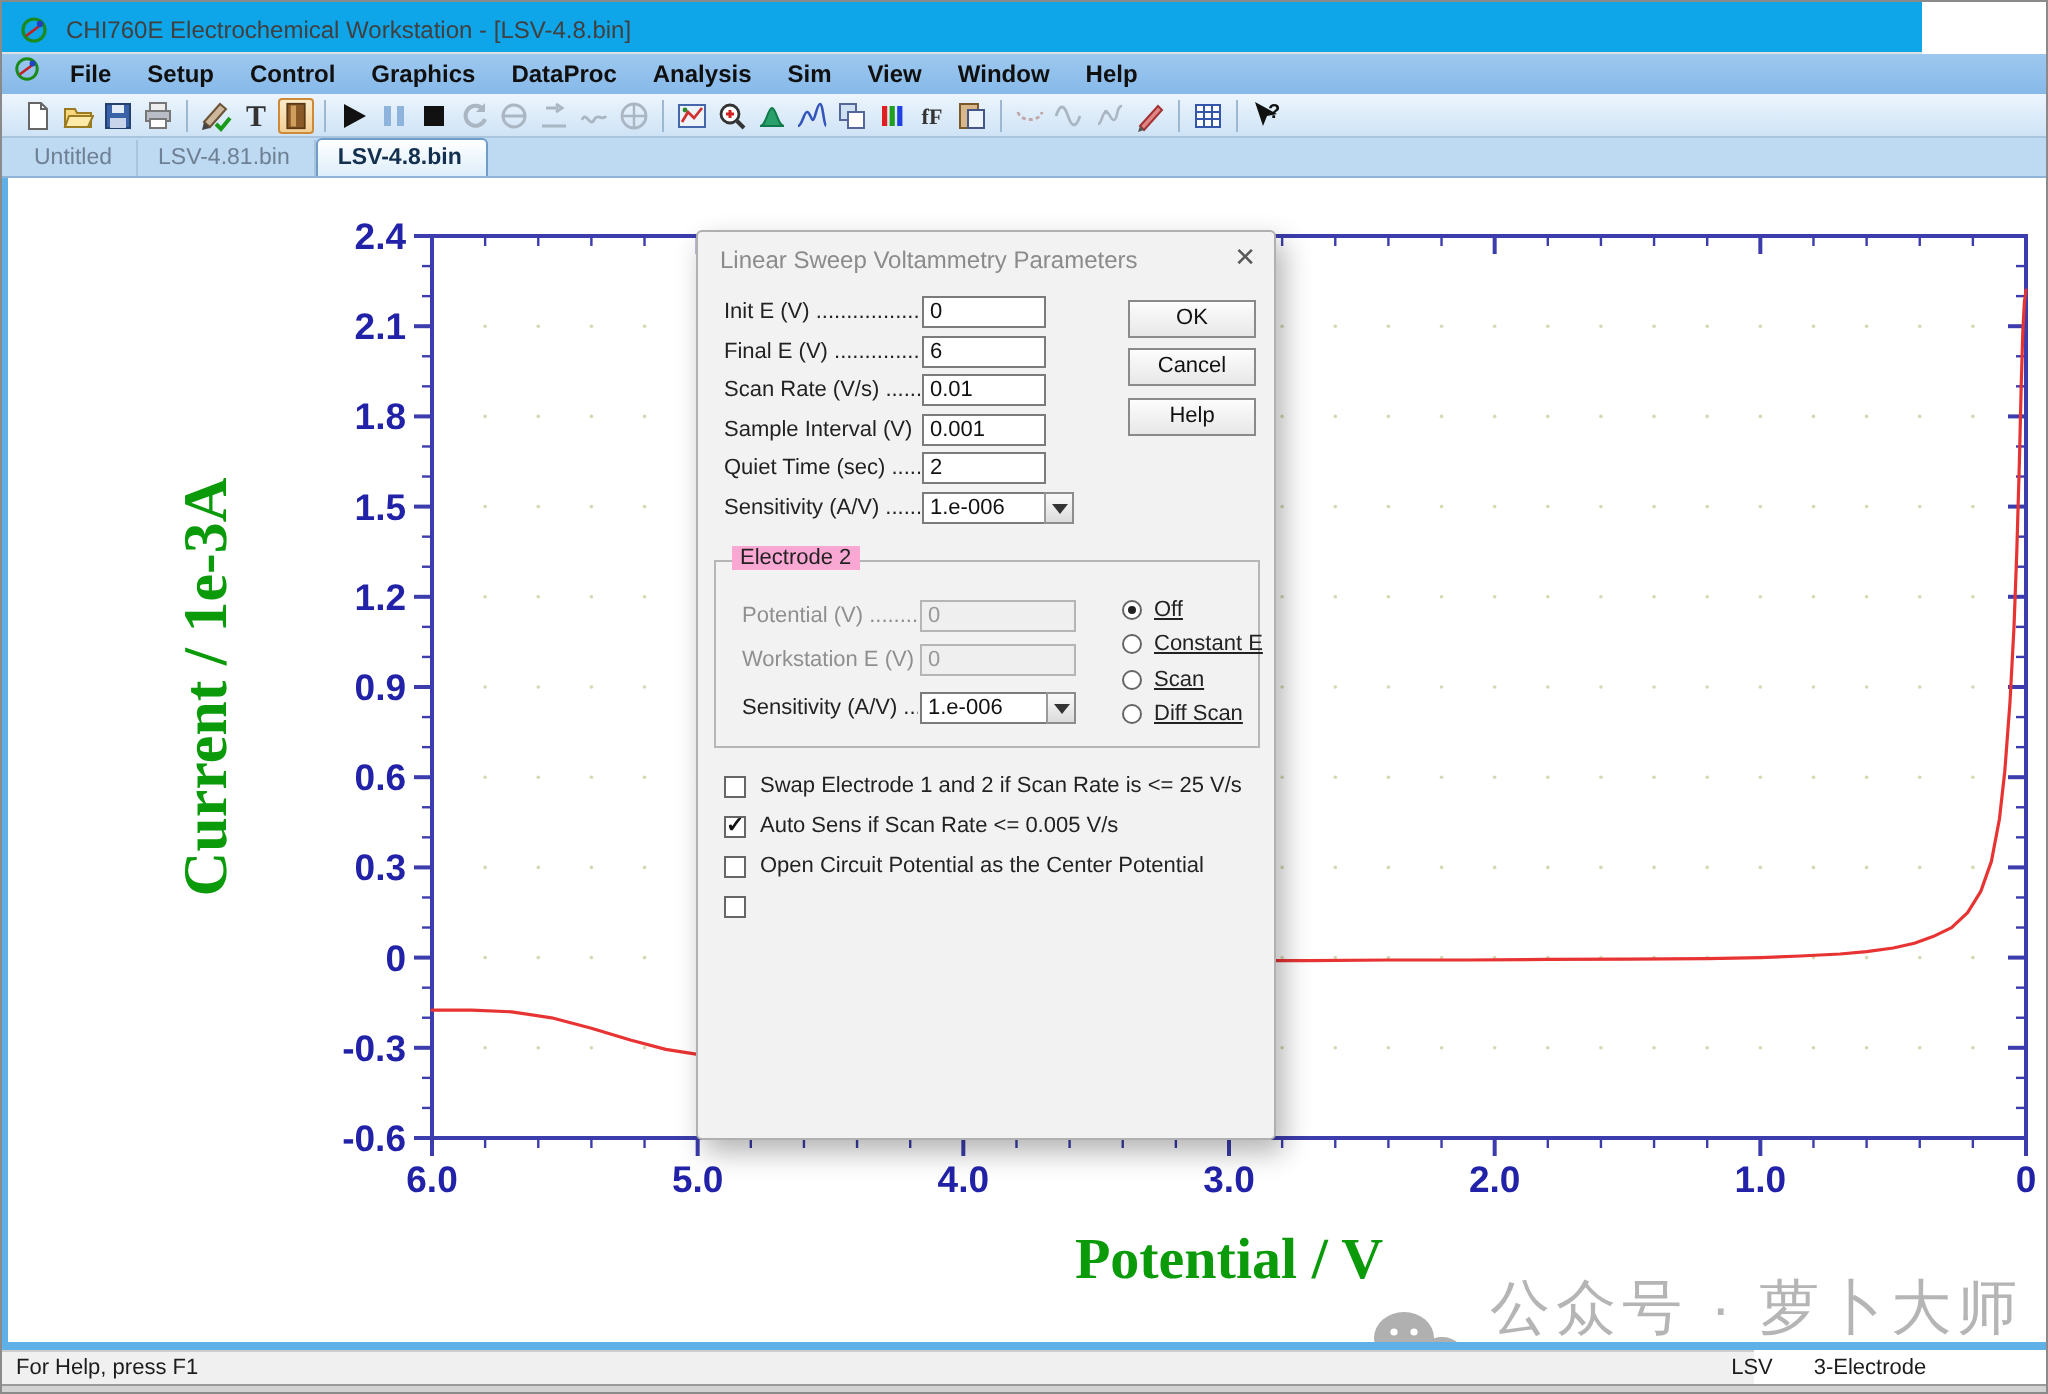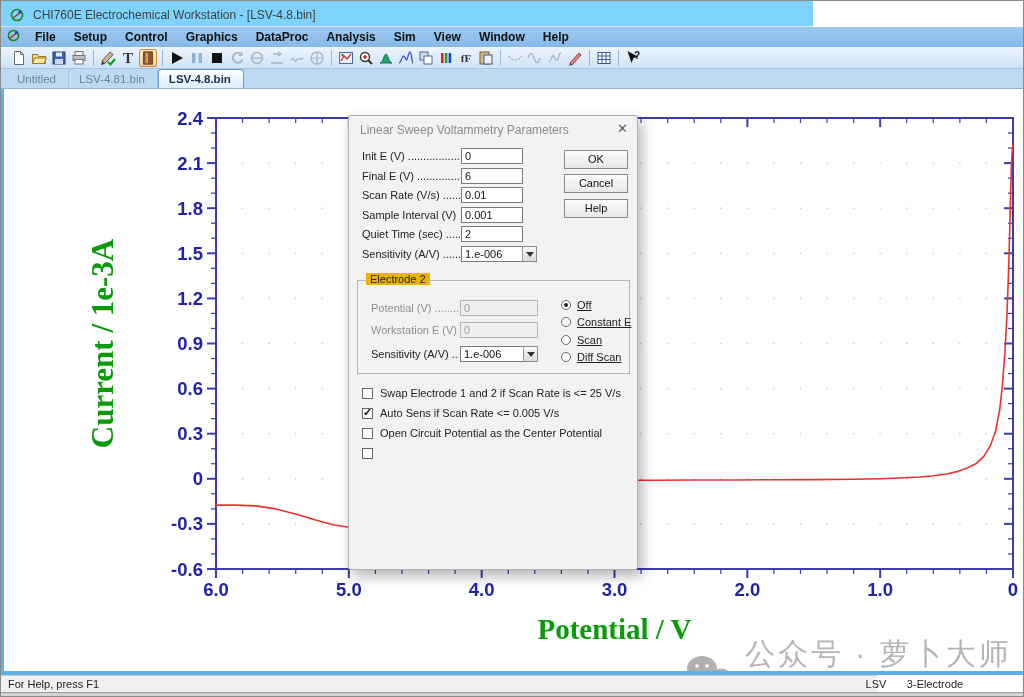--- a/index.html
+++ b/index.html
@@ -1,21 +1,21 @@
 <!DOCTYPE html>
 <html><head>
 <meta charset="utf-8">
 <style>
   * { box-sizing: border-box; margin:0; padding:0; }
   html,body { background:#888; }
   body { font-family:"Liberation Sans", sans-serif; }
   #win { position:relative; width:1024px; height:697px; background:#fff; overflow:hidden; border:1px solid #8a8a8a; }
 
   
-  #titlebar { position:absolute; left:0; top:0; width:812px; height:26px; background:#7dd3fc; border-bottom:1px solid #e0e0e0;padding-left:24px; }
+  #titlebar { position:absolute; left:0; top:0; width:960px; height:26px; background:#0ea5e9; border-bottom:1px solid #e0e0e0;padding-left:24px; }
   #titlebar .appicon { position:absolute; left:9px; top:7px; }
   #titlebar .title { position:absolute; left:32px; top:7px; font-size:12px; color:#404040; }
 
   
   #menubar { position:absolute; left:0; top:26px; width:1024px; height:20px; background:linear-gradient(#9dc8ef,#86b9e9); display:flex; align-items:center;text-align:right; }
   #menubar .docicon { margin:0 6px 0 6px; }
   .menu-item { font-size:12px; font-weight:bold; color:#101010; padding:2px 9px; cursor:default; }
 
   
   #toolbar { position:absolute; left:0; top:46px; width:1024px; height:22px; background:linear-gradient(#ecf5fd,#cfe3f6); border-bottom:1px solid #a9c4de; display:flex; align-items:center; padding-left:8px; }
@@ -50,21 +50,21 @@
   
   #dialog .dtitle { position:absolute; left:11px; top:7px; color:#8b8b8b; font-size:12px; }
   #dialog .dclose { position:absolute; right:9px; top:5px; color:#5a5a5a; font-size:13px; cursor:default; }
   .drow-label { position:absolute; left:13px; width:98px; height:14px; overflow:hidden; white-space:nowrap; color:#222; }
   .dinput { position:absolute; left:112px; width:62px; height:16px; border:1px solid #7b7b7b; background:#fff; font-size:11px; font-family:"Liberation Sans",sans-serif; padding:0 3px; color:#111; }
   .dinput.dis { background:#efefef; border-color:#b5b5b5; color:#999; }
   .combo-btn { position:absolute; width:15px; height:16px; background:linear-gradient(#fafafa,#dcdcdc); border:1px solid #8d8d8d; border-left:1px solid #9a9a9a; display:flex; align-items:center; justify-content:center; }
   .combo-btn::after { content:""; width:0; height:0; border-left:4px solid transparent; border-right:4px solid transparent; border-top:5px solid #333; }
   .dbtn { position:absolute; left:215px; width:64px; height:19px; background:linear-gradient(#fdfdfd,#e7e7e7); border:1px solid #8a8a8a; font-size:11px; text-align:center; line-height:17px; color:#111; }
   .groupbox { position:absolute; left:8px; top:164px; width:273px; height:94px; border:1px solid #b6b6b6; }
-  .groupbox .legend { position:absolute; left:8px; top:-8px; background:#eab308; padding:0 4px; color:#222; }
+  .groupbox .legend { position:absolute; left:8px; top:-8px; background:#f9a8d4; padding:0 4px; color:#222; }
   .e2label { position:absolute; left:22px; width:88px; height:14px; overflow:hidden; white-space:nowrap; color:#222; }
   .e2label.dim, .e2value-dim { color:#8f8f8f; }
   .rb { position:absolute; left:212px; width:10px; height:10px; border:1px solid #666; border-radius:50%; background:#fff; }
   .rb[data-selected="true"]::after { content:""; position:absolute; left:2px; top:2px; width:4px; height:4px; border-radius:50%; background:#222; }
   .rblabel { position:absolute; left:228px; color:#222;text-decoration:underline; }
   .cb { position:absolute; left:13px; width:11px; height:11px; border:1px solid #666; background:#fff; }
   .cb[data-checked="true"]::after { content:"✓"; position:absolute; left:0px; top:-3px; font-size:11px; font-weight:bold; color:#111; }
   .cblabel { position:absolute; left:31px; color:#222; }
 </style>
 </head>

